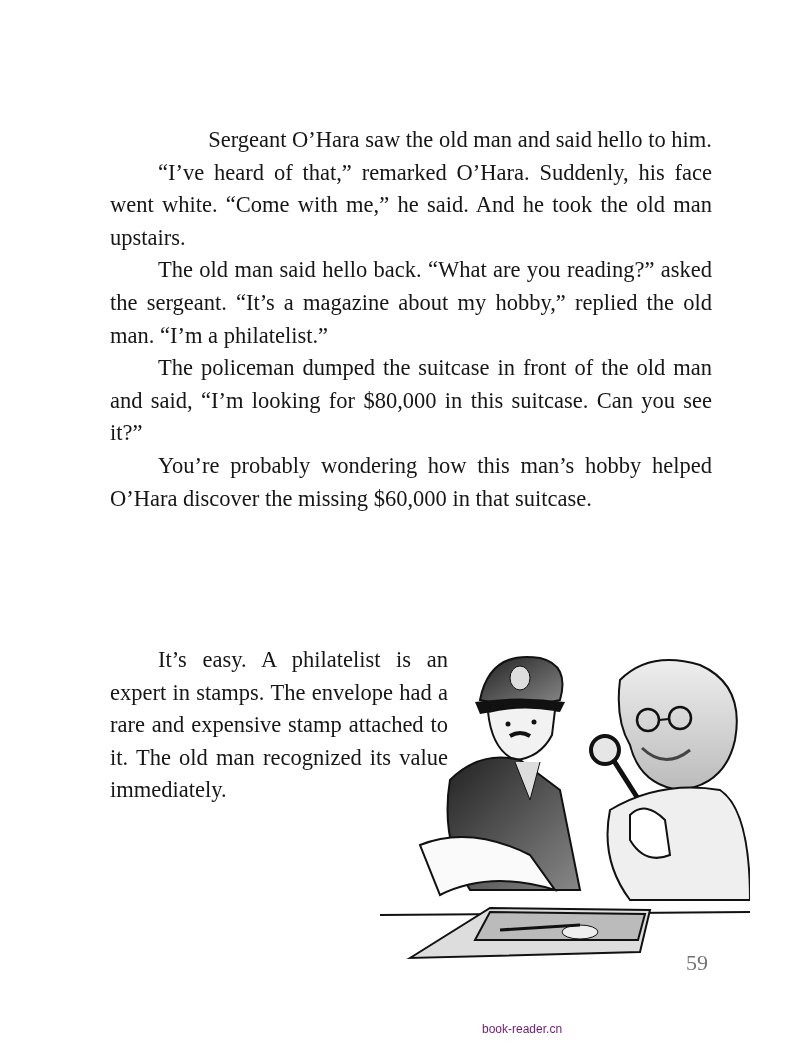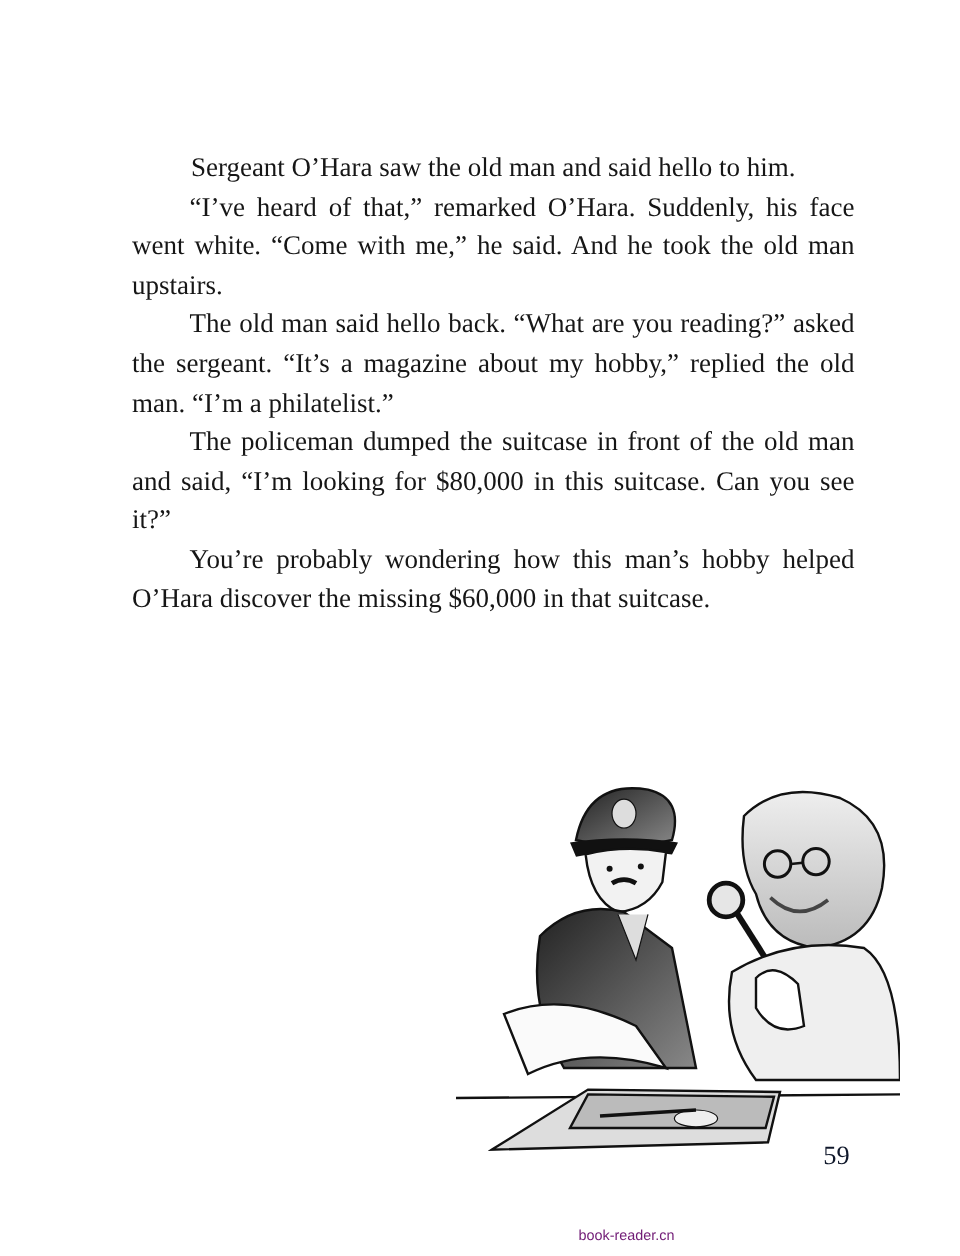--- a/index.html
+++ b/index.html
@@ -4,52 +4,53 @@
   <style>
     html, body { margin: 0; padding: 0; background: #ffffff; }
     body { width: 800px; height: 1047px; position: relative; overflow: hidden; }
     .page { position: absolute; left: 0; top: 0; width: 800px; height: 1047px; background: #ffffff; }
     .body-text {
       position: absolute; left: 110px; top: 124px; width: 602px;
       font-family: "Liberation Serif", "DejaVu Serif", serif;
       font-size: 22.5px; line-height: 32.6px; color: #161616;
     }
     .para { margin: 0; text-align: justify; text-indent: 48px; }
-    .para.first { text-indent: 0; text-align: center; }
+    .para.first { text-indent: 0; text-align: right; }
     .wrap-block {
       position: absolute; left: 110px; top: 644px; width: 338px;
       font-family: "Liberation Serif", "DejaVu Serif", serif;
       font-size: 22.5px; line-height: 32.6px; color: #161616;
       text-align: justify; text-indent: 48px; margin: 0;
     }
     .illustration { position: absolute; left: 380px; top: 640px; width: 370px; height: 320px; }
     .page-number {
       position: absolute; left: 686px; top: 950px;
       font-family: "Liberation Serif", "DejaVu Serif", serif;
-      font-size: 22px; color: #0f172a;
+      font-size: 22px; color: #737373;
     }
     .watermark {
       position: absolute; left: 482px; top: 1022px;
       font-family: "Liberation Sans", "DejaVu Sans", sans-serif;
       font-size: 12px; color: #701a75;
     }
   </style>
 </head>
 <body>
 
 <div class="page">
 
   <div class="body-text">
     <p class="para first">Sergeant O’Hara saw the old man and said hello to him.</p>
     <p class="para">“I’ve heard of that,” remarked O’Hara. Suddenly, his face went white. “Come with me,” he said. And he took the old man upstairs.</p>
     <p class="para">The old man said hello back. “What are you reading?” asked the sergeant. “It’s a magazine about my hobby,” replied the old man. “I’m a philatelist.”</p>
     <p class="para">The policeman dumped the suitcase in front of the old man and said, “I’m looking for $80,000 in this suitcase. Can you see it?”</p>
     <p class="para">You’re probably wondering how this man’s hobby helped O’Hara discover the missing $60,000 in that suitcase.</p>
   </div>
 
+  <p class="wrap-block">It’s easy. A philatelist is an expert in stamps. The envelope had a rare and expensive stamp attached to it. The old man recognized its value immediately.</p>
 
   <svg class="illustration" viewBox="0 0 370 320" xmlns="http://www.w3.org/2000/svg">
     <defs>
       <linearGradient id="g1" x1="0" y1="0" x2="1" y2="1">
         <stop offset="0" stop-color="#222"></stop>
           <stop offset="1" stop-color="#888"></stop>
       </linearGradient>
       <linearGradient id="g2" x1="0" y1="0" x2="0" y2="1">
         <stop offset="0" stop-color="#eee"></stop>
           <stop offset="1" stop-color="#bbb"></stop>

